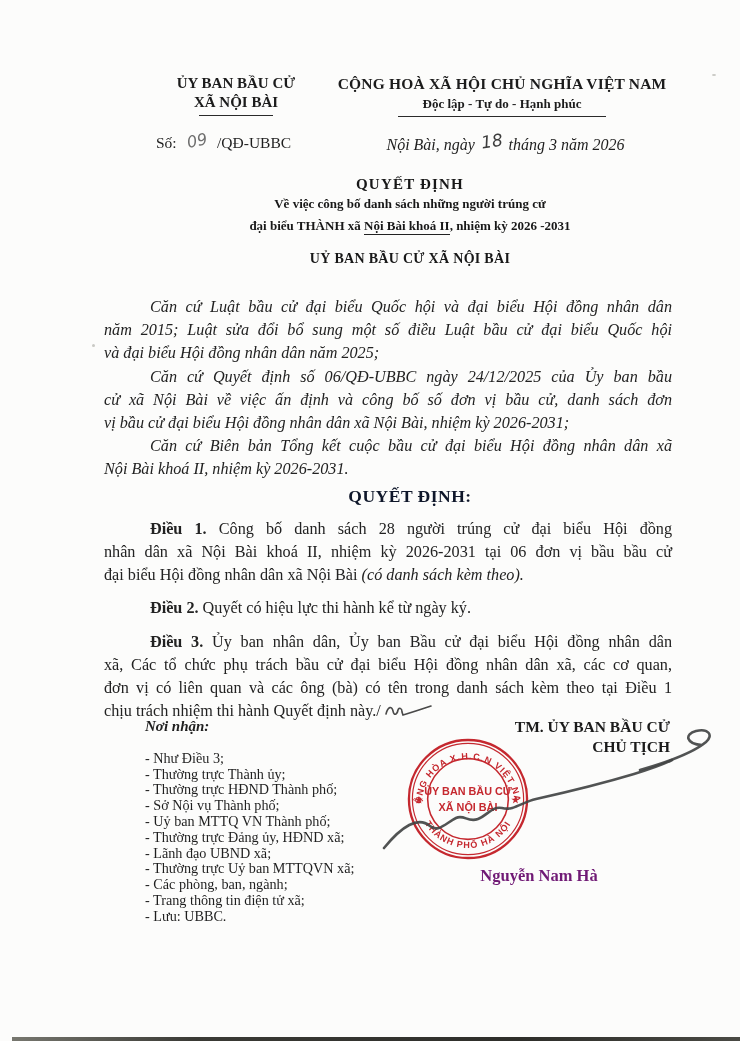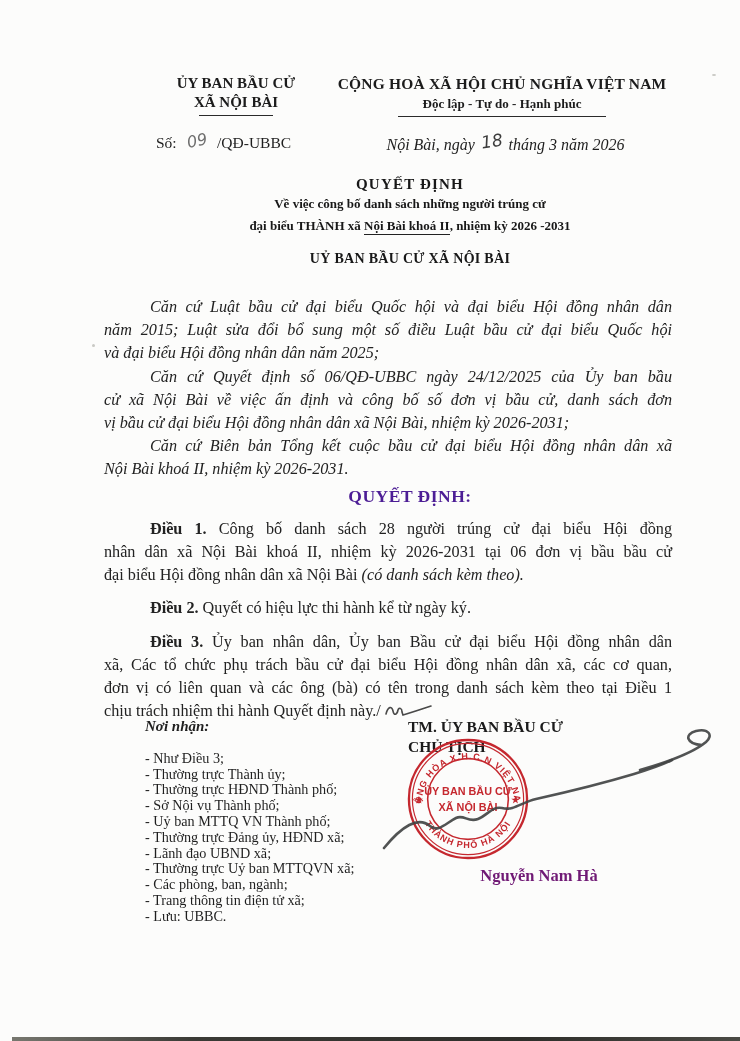--- a/index.html
+++ b/index.html
@@ -38,28 +38,28 @@
   .body-block { position:absolute; left:104px; top:296px; width:568px; font-size:16.2px; line-height:23.2px; color:#222; }
   .para { margin:0; }
   .para.italic { font-style:italic; }
   .ln { width:100%; }
   .ln.just { text-align:justify; text-align-last:justify; }
   .ln.first { text-indent:46px; }
   .b { font-weight:bold; }
   .it { font-style:italic; }
   .decision-heading {
     text-align:center; font-weight:bold; font-size:17.5px; letter-spacing:.5px;
-    margin:3px 0 4px; transform:translateX(22px); color:#4c1d95;
+    margin:3px 0 4px; transform:translateX(22px); color:#0f172a;
   }
   .article { margin-top:10px; }
   .flourish { vertical-align:baseline; margin-left:2px; position:relative; top:2px; }
   
   .recipients { position:absolute; left:145px; top:719px; font-size:14.2px; line-height:15.8px; color:#1f1f1f; }
   .r-head { font-weight:bold; font-style:italic; font-size:15px; margin-bottom:16px; }
-  .sig-block { position:absolute; left:408px; top:717px; width:262px; text-align:left; font-weight:bold; font-size:15.5px; line-height:20px; color:#1b1b1b; }
+  .sig-block { position:absolute; left:408px; top:717px; width:262px; text-align:right; font-weight:bold; font-size:15.5px; line-height:20px; color:#1b1b1b; }
   .signer { position:absolute; left:408px; top:866px; width:262px; text-align:center; font-weight:bold; font-size:16.5px; color:#701a75; }
   .seal { position:absolute; left:406px; top:737px; width:124px; height:124px; }
   .seal .sc { fill:none; stroke:#c5282f; }
   .seal-arc { font-family:"Liberation Sans",sans-serif; font-weight:bold; fill:#c5282f; }
   .seal-center { font-family:"Liberation Sans",sans-serif; font-weight:bold; fill:#c5282f; }
   .sig-stroke { position:absolute; left:372px; top:722px; width:348px; height:145px; }
   .scan-edge-bottom {
     position:absolute; left:12px; right:0; bottom:0; height:4px;
     background:linear-gradient(to right,#77776f,#3a3a35 25%,#2e2e2a 70%,#4a4a44);
   }

